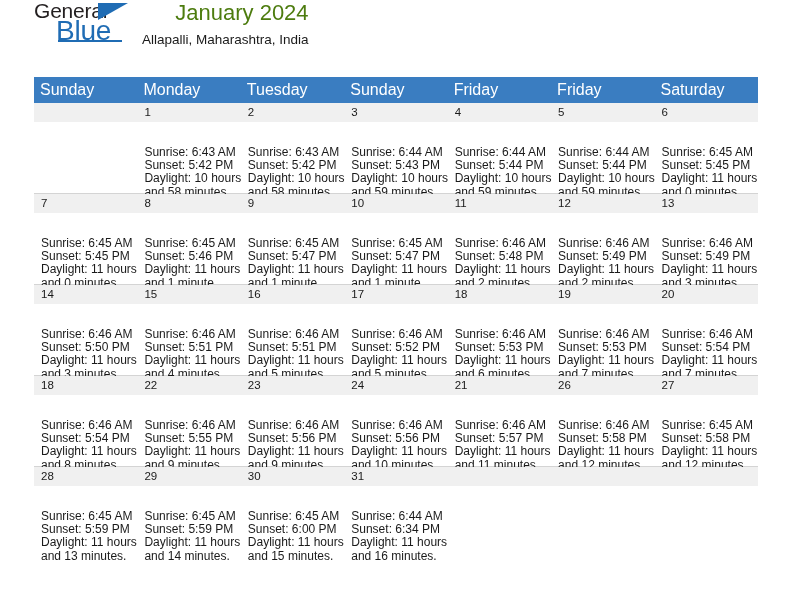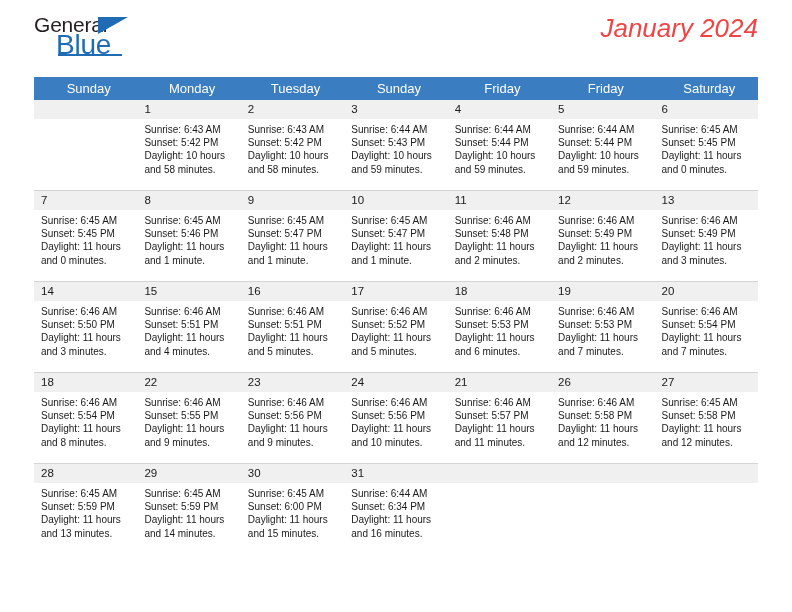--- a/index.html
+++ b/index.html
@@ -19,23 +19,22 @@
     width: 792px;
     height: 612px;
     box-sizing: border-box;
     padding: 0 34px;
   }
 
   
   .header {
     display: flex;
     align-items: flex-start;
-    justify-content: space-between;
     height: 72px;
-    padding-top: 14px;
+    padding-top: 0;
     box-sizing: border-box;
   }
   .logo {
     position: relative;
     width: 108px;
     height: 46px;
     line-height: 1;
     user-select: none;
   }
   .logo-general {
@@ -72,48 +71,47 @@
     width: 64px;
     height: 2px;
     background: #1f6cb4;
   }
 
   .title-block {
     text-align: right;
     padding-top: 0px;
   }
   .cal-title {
-    font-size: 26px;
-    color: #ef4444;
+    font-size: 22px;
+    color: #4d7c0f;
     line-height: 1.15;
     white-space: nowrap;
-    font-style: italic;
   }
   .cal-subtitle {
     font-size: 13.5px;
     color: #1a1a1a;
     margin-top: 7px;
     white-space: nowrap;
   }
 
   
   table.calendar {
     border-collapse: collapse;
     table-layout: fixed;
     width: 724px;
     margin-top: 5px;
   }
   table.calendar col { width: 103.43px; }
 
   thead th {
     background: #3a7dc1;
     color: #ffffff;
-    font-size: 13px;
+    font-size: 16px;
     font-weight: normal;
-    text-align: center;
+    text-align: left;
     padding: 4px 0 4px 6px;
     height: 12px;
     border: none;
   }
 
   tbody td {
     vertical-align: top;
     padding: 0;
     border: none;
     height: 90px;
@@ -138,23 +136,24 @@
     padding: 3px 0 3px 7px;
     height: 13px;
     line-height: 13px;
     box-sizing: content-box;
   }
   .daynum.empty {
     background: #f0f0f0;
   }
   .cell-body {
     padding: 4px 6px 0 7px;
-    font-size: 10px;
+    font-size: 12px;
     line-height: 13.2px;
     color: #1a1a1a;
+    margin-top: 20px;
   }
   .cell-body div { white-space: nowrap; }
 
   td.blank .daynum { background: #f0f0f0; }
   td.blank .cell-body { visibility: hidden; }
 </style>
 </head>
 <body>
 
 <div class="page">
@@ -163,20 +162,21 @@
 
     <div class="logo">
       <span class="logo-general">General</span>
       <span class="logo-triangle"></span>
       <span class="logo-blue">Blue</span>
       <span class="logo-underline"></span>
     </div>
 
     <div class="title-block">
       <div class="cal-title">January 2024</div>
+      <div class="cal-subtitle">Allapalli, Maharashtra, India</div>
     </div>
 
   </div>
 
   <table class="calendar">
     <colgroup>
       <col>
         <col>
         <col>
         <col>

